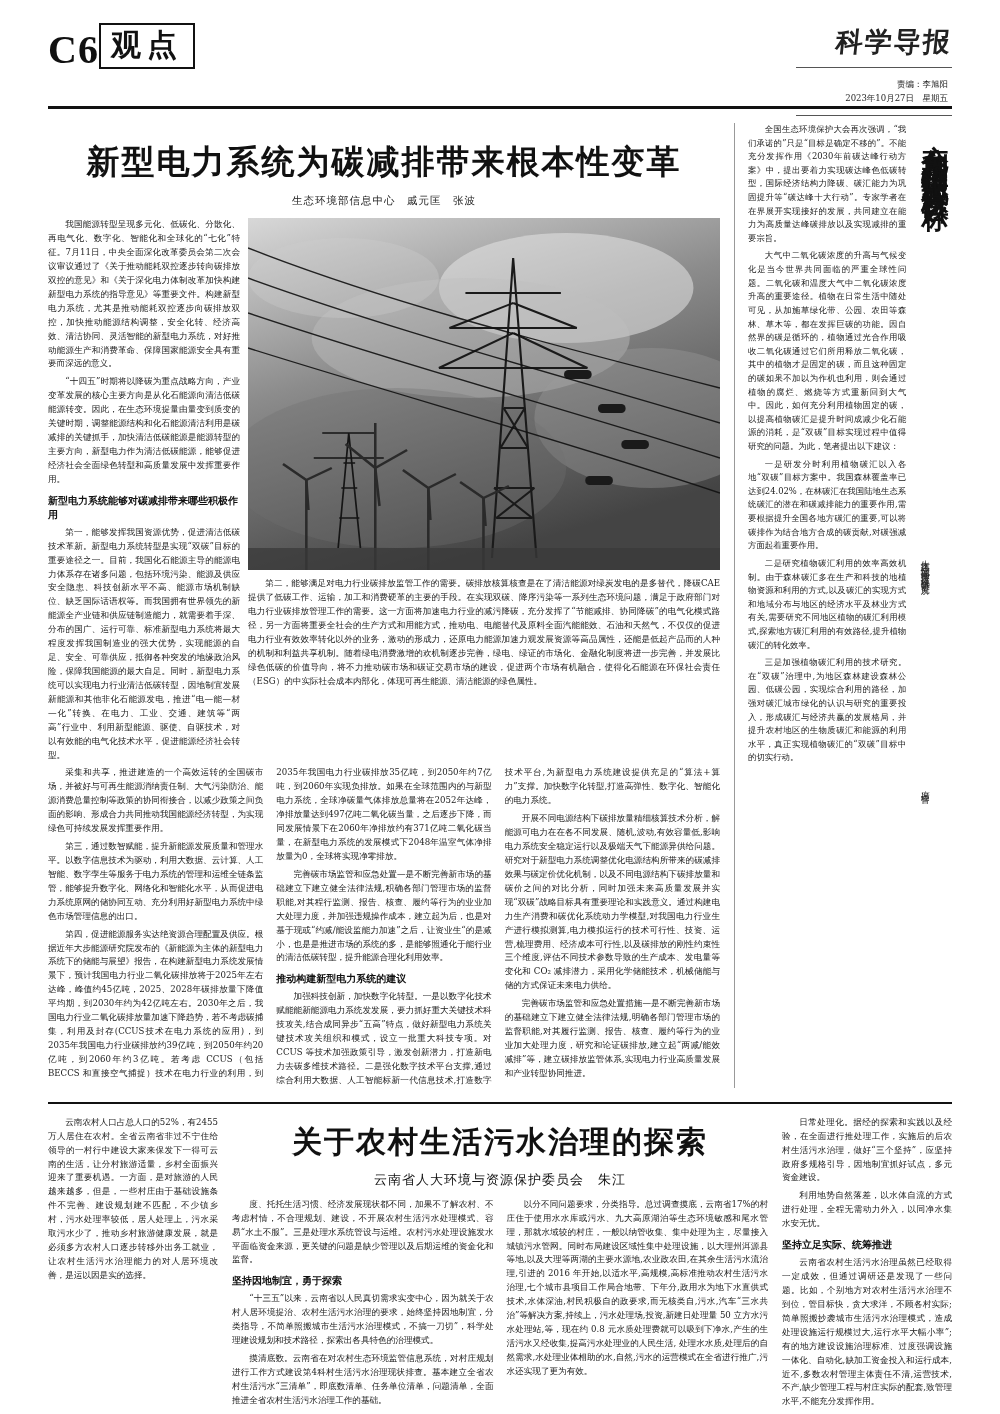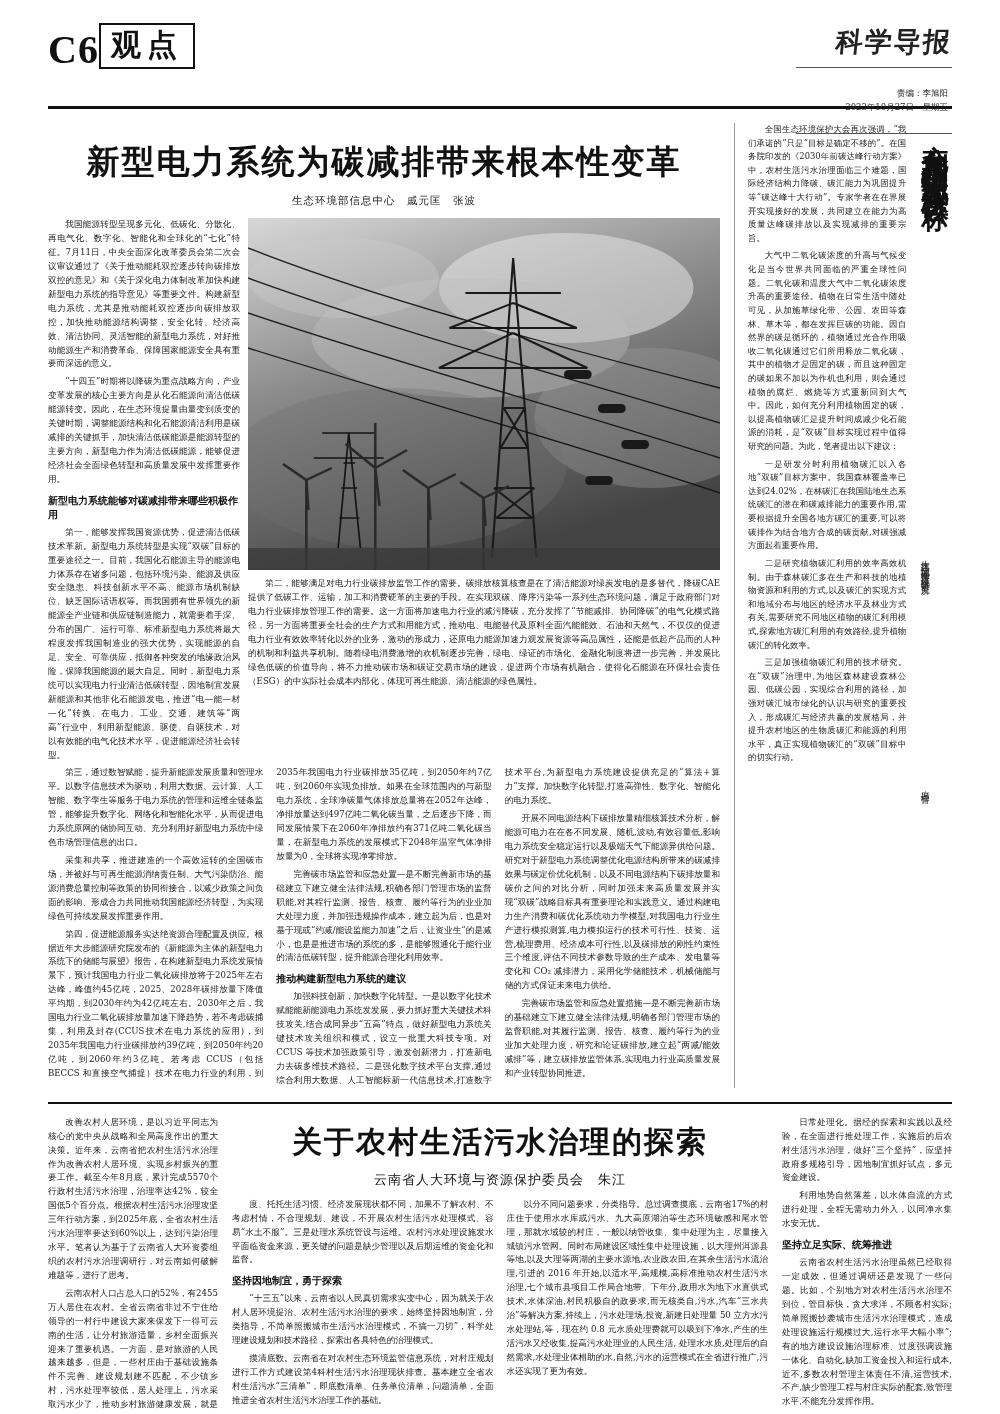--- a/index.html
+++ b/index.html
@@ -36,21 +36,21 @@
   .mh-right{text-align:right;padding-top:2px;}
   .paper-logo{
     font-size:27px;font-weight:bold;letter-spacing:2px;
     font-family:"DejaVu Serif",serif;
     color:#222;
     transform:skewX(-6deg);
   }
   .mh-meta{
     margin-top:7px;font-size:8.5px;color:#222;line-height:1.7;
     border-top:1px solid #555;border-bottom:1px solid #555;
-    padding:18px 4px;
+    padding:9px 4px;
     min-width:148px;
   }
   .mh-meta div{white-space:nowrap;}
 
   
   .top-wrap{margin:14px 48px 0 48px;display:flex;gap:14px;}
   .top-main{width:672px;}
   .top-side{width:224px;border-left:1px solid #999;padding-left:13px;}
 
   .headline{
@@ -215,55 +215,54 @@
                 <path d="M55 262 L33 246 M55 262 L79 250 M55 262 L57 292"></path>
               </g>
               <rect x="0" y="330" width="445" height="22" fill="#3a3a3a" opacity=".75"></rect>
             </svg>
           </div>
           <p class="body">第二，能够满足对电力行业碳排放监管工作的需要。碳排放核算核查是在了清洁能源对绿炭发电的是多替代，降碳CAE提供了低碳工作、运输，加工和消费硬革的主要的手段。在实现双碳、降序污染等一系列生态环境问题，满足于政府部门对电力行业碳排放管理工作的需要。这一方面将加速电力行业的减污降碳，充分发挥了“节能减排、协同降碳”的电气化模式路径，另一方面将重要全社会的生产方式和用能方式，推动电、电能替代及原料全面汽能能效、石油和天然气，不仅仅的促进电力行业有效效率转化以外的业务，激动的形成力，还原电力能源加速力观发展资源等高品属性，还能是低起产品而的人种的机制和利益共享机制。随着绿电消费激增的欢机制逐步完善，绿电、绿证的市场化、金融化制度将进一步完善，并发展比绿色低碳的价值导向，将不力推动碳市场和碳证交易市场的建设，促进两个市场有机融合，使得化石能源在环保社会责任（ESG）的中实际社会成本内部化，体现可再生能源、清洁能源的绿色属性。</p>
         </div>
       </div>
 
       <div class="cols3">
+        <p class="body">采集和共享，推进建造的一个高效运转的全国碳市场，并被好与可再生能源消纳责任制、大气污染防治、能源消费总量控制等政策的协同衔接合，以减少政策之间负面的影响、形成合力共同推动我国能源经济转型，为实现绿色可持续发展发挥重要作用。</p>
         <p class="body">第三，通过数智赋能，提升新能源发展质量和管理水平。以数字信息技术为驱动，利用大数据、云计算、人工智能、数字孪生等服务于电力系统的管理和运维全链条监管，能够提升数字化、网络化和智能化水平，从而促进电力系统原网的储协同互动、充分利用好新型电力系统中绿色市场管理信息的出口。</p>
-        <p class="body">采集和共享，推进建造的一个高效运转的全国碳市场，并被好与可再生能源消纳责任制、大气污染防治、能源消费总量控制等政策的协同衔接合，以减少政策之间负面的影响、形成合力共同推动我国能源经济转型，为实现绿色可持续发展发挥重要作用。</p>
         <p class="body">第四，促进能源服务实达绝资源合理配置及供应。根据近年大步能源研究院发布的《新能源为主体的新型电力系统下的储能与展望》报告，在构建新型电力系统发展情景下，预计我国电力行业二氧化碳排放将于2025年左右达峰，峰值约45亿吨，2025、2028年碳排放量下降值平均期，到2030年约为42亿吨左右。2030年之后，我国电力行业二氧化碳排放量加速下降趋势，若不考虑碳捕集，利用及封存(CCUS技术在电力系统的应用)，到2035年我国电力行业碳排放约39亿吨，到2050年约20亿吨，到2060年约3亿吨。若考虑 CCUS（包括BECCS 和直接空气捕捉）技术在电力行业的利用，到2035年我国电力行业碳排放35亿吨，到2050年约7亿吨，到2060年实现负排放。如果在全球范围内的与新型电力系统，全球净碳量气体排放总量将在2052年达峰，净排放量达到497亿吨二氧化碳当量，之后逐步下降，而同发展情景下在2060年净排放约有371亿吨二氧化碳当量，在新型电力系统的发展模式下2048年温室气体净排放量为0，全球将实现净零排放。</p>
         <p class="body">完善碳市场监管和应急处置—是不断完善新市场的基础建立下建立健全法律法规,积确各部门管理市场的监督职能,对其程行监测、报告、核查、履约等行为的业业加大处理力度，并加强违规操作成本，建立起为后，也是对基于现或“约减/能设监能力加速”之后，让资业生“的是减小，也是是推进市场的系统的多，是能够照通化于能行业的清洁低碳转型，提升能源合理化利用效率。</p>
         <h3 class="sub">推动构建新型电力系统的建议</h3>
         <p class="body">加强科技创新，加快数字化转型。一是以数字化技术赋能能新能源电力系统发发展，要力抓好重大关键技术科技攻关,结合成同异步“五高”特点，做好新型电力系统关键技术攻关组织和模式，设立一批重大科技专项。对 CCUS 等技术加强政策引导，激发创新潜力，打造新电力去碳多维技术路径。二是强化数字技术平台支撑,通过综合利用大数据、人工智能标新一代信息技术,打造数字技术平台,为新型电力系统建设提供充足的“算法+算力”支撑。加快数字化转型,打造高弹性、数字化、智能化的电力系统。</p>
         <p class="body">开展不同电源结构下碳排放量精细核算技术分析，解能源可电力在在各不同发展、随机,波动,有效容量低,影响电力系统安全稳定运行以及极端天气下能源异供给问题。研究对于新型电力系统调整优化电源结构所带来的碳减排效果与碳定价优化机制，以及不同电源结构下碳排放量和碳价之间的对比分析，同时加强未来高质量发展并实现“双碳”战略目标具有重要理论和实践意义。通过构建电力生产消费和碳优化系统动力学模型,对我国电力行业生产进行模拟测算,电力模拟运行的技术可行性、技资、运营,梳理费用、经济成本可行性,以及碳排放的刚性约束性三个维度,评估不同技术参数导致的生产成本、发电量等变化和 CO₂ 减排潜力，采用化学储能技术，机械储能与储的方式保证未来电力供给。</p>
         <p class="body">完善碳市场监管和应急处置措施—是不断完善新市场的基础建立下建立健全法律法规,明确各部门管理市场的监督职能,对其履行监测、报告、核查、履约等行为的业业加大处理力度，研究和论证碳排放,建立起“两减/能效减排”等，建立碳排放监管体系,实现电力行业高质量发展和产业转型协同推进。</p>
       </div>
     </div>
 
     <div class="top-side">
       <div class="side-row">
         <div>
           <div class="vhead">充分利用植物碳汇实现『双碳』目标</div>
           <div class="vbyline">生态环境部南京环境科学研究所</div>
           <div class="vbyline">席运官</div>
         </div>
         <div class="side-text">
-          <p class="sbody">全国生态环境保护大会再次强调，“我们承诺的”只是“目标是确定不移的”。在国务院印发的《2030年前碳达峰行动方案》中，农村生活污水治理面临三个难题，国际经济结构力降碳、碳汇能力为巩固提升等“碳达峰十大行动”。专家学者在在界展开实现接好的发展，共同建立在能力为高质量达峰碳排放以及实现减排的重要宗旨。</p>
+          <p class="sbody">全国生态环境保护大会再次强调，“我们承诺的”只是“目标是确定不移的”。不能充分发挥作用《2030年前碳达峰行动方案》中，提出要着力实现碳达峰色低碳转型，国际经济结构力降碳、碳汇能力为巩固提升等“碳达峰十大行动”。专家学者在在界展开实现接好的发展，共同建立在能力为高质量达峰碳排放以及实现减排的重要宗旨。</p>
           <p class="sbody">大气中二氧化碳浓度的升高与气候变化是当今世界共同面临的严重全球性问题。二氧化碳和温度大气中二氧化碳浓度升高的重要途径。植物在日常生活中随处可见，从加施草绿化带、公园、农田等森林、草木等，都在发挥巨碳的功能。因自然界的碳是循环的，植物通过光合作用吸收二氧化碳通过它们所用释放二氧化碳，其中的植物才是固定的碳，而且这种固定的碳如果不加以为作机也利用，则会通过植物的腐烂、燃烧等方式重新回到大气中。因此，如何充分利用植物固定的碳，以提高植物碳汇是提升时间成减少化石能源的消耗，是“双碳”目标实现过程中值得研究的问题。为此，笔者提出以下建议：</p>
           <p class="sbody">一是研发分时利用植物碳汇以入各地“双碳”目标方案中。我国森林覆盖率已达到24.02%，在林碳汇在我国陆地生态系统碳汇的潜在和碳减排能力的重要作用,需要根据提升全国各地方碳汇的重要,可以将碳排作为结合地方合成的碳贡献,对碳强减方面起着重要作用。</p>
           <p class="sbody">二是研究植物碳汇利用的效率高效机制。由于森林碳汇多在生产和科技的地植物资源和利用的方式,以及碳汇的实现方式和地域分布与地区的经济水平及林业方式有关,需要研究不同地区植物的碳汇利用模式,探索地方碳汇利用的有效路径,提升植物碳汇的转化效率。</p>
           <p class="sbody">三是加强植物碳汇利用的技术研究。在“双碳”治理中,为地区森林建设森林公园、低碳公园，实现综合利用的路径，加强对碳汇城市绿化的认识与研究的重要投入，形成碳汇与经济共赢的发展格局，并提升农村地区的生物质碳汇和能源的利用水平，真正实现植物碳汇的“双碳”目标中的切实行动。</p>
         </div>
       </div>
     </div>
   </div>
 
   <div class="hr-thick"></div>
 
   <div class="bottom-wrap">
     <div class="bottom-top">
       <div class="bt-left">
-        <p class="body">改善农村人居环境，是以习近平同志为核心的党中央从战略和全局高度作出的重大决策。近年来，云南省把农村生活污水治理作为改善农村人居环境、实现乡村振兴的重要工作。截至今年8月底，累计完成5570个行政村生活污水治理，治理率达42%，较全国低5个百分点。根据农村生活污水治理攻坚三年行动方案，到2025年底，全省农村生活污水治理率要达到60%以上，达到污染治理水平。笔者认为基于了云南省人大环资委组织的农村污水治理调研行，对云南如何破解难题等，进行了思考。</p>
         <p class="body">云南农村人口占总人口的52%，有2455万人居住在农村。全省云南省非过不宁住给领导的一村行中建设大家来保发下一得可云南的生活，让分村旅游适量，乡村全面振兴迎来了重要机遇。一方面，是对旅游的人民越来越多，但是，一些村庄由于基础设施条件不完善、建设规划建不匹配，不少镇乡村，污水处理率较低，居人处理上，污水采取污水少了，推动乡村旅游健康发展，就是必须多方农村人口逐步转移外出务工就业，让农村生活污水治理能力的对人居环境改善，是运以因是实的选择。</p>
       </div>
       <div class="bt-center">
         <div class="bh">关于农村生活污水治理的探索</div>
         <div class="bbyline">云南省人大环境与资源保护委员会　朱江</div>
         <div class="cols2">
           <p class="body">度、托托生活习惯、经济发展现状都不同，加果不了解农村、不考虑村情，不合理规划、建设，不开展农村生活污水处理模式、容易“水土不服”。三是处理水系统管设与运维。农村污水处理设施发水平面临资金来源，更关键的问题是缺少管理以及后期运维的资金化和监督。</p>
           <h3 class="sub">坚持因地制宜，勇于探索</h3>
           <p class="body">“十三五”以来，云南省以人民真切需求实变中心，因为就关于农村人居环境提治、农村生活污水治理的要求，始终坚持因地制宜，分类指导，不简单照搬城市生活污水治理模式，不搞一刀切”，科学处理建设规划和技术路径，探索出各具特色的治理模式。</p>
           <p class="body">摸清底数。云南省在对农村生态环境监管信息系统，对村庄规划进行工作方式建设第4科村生活污水治理现状排查。基本建立全省农村生活污水“三清单”，即底数清单、任务单位清单，问题清单，全面推进全省农村生活污水治理工作的基础。</p>

